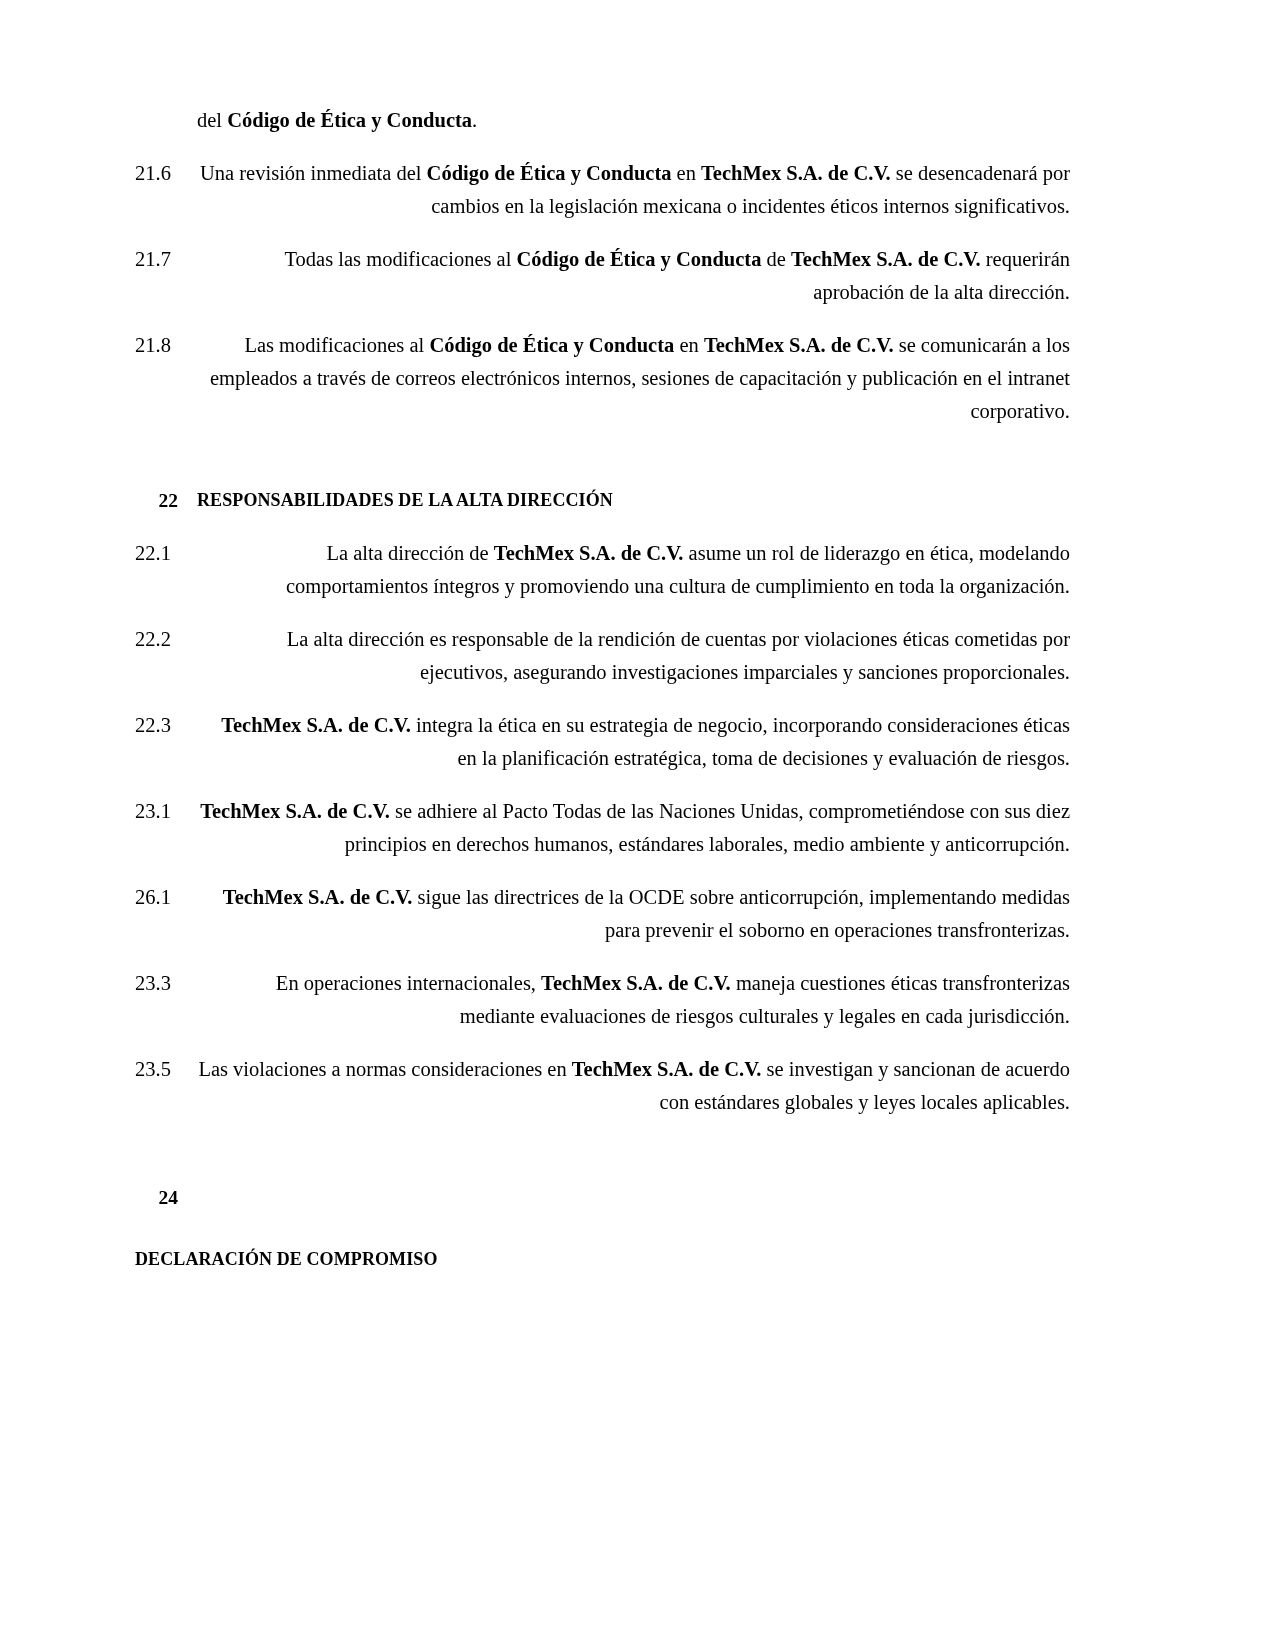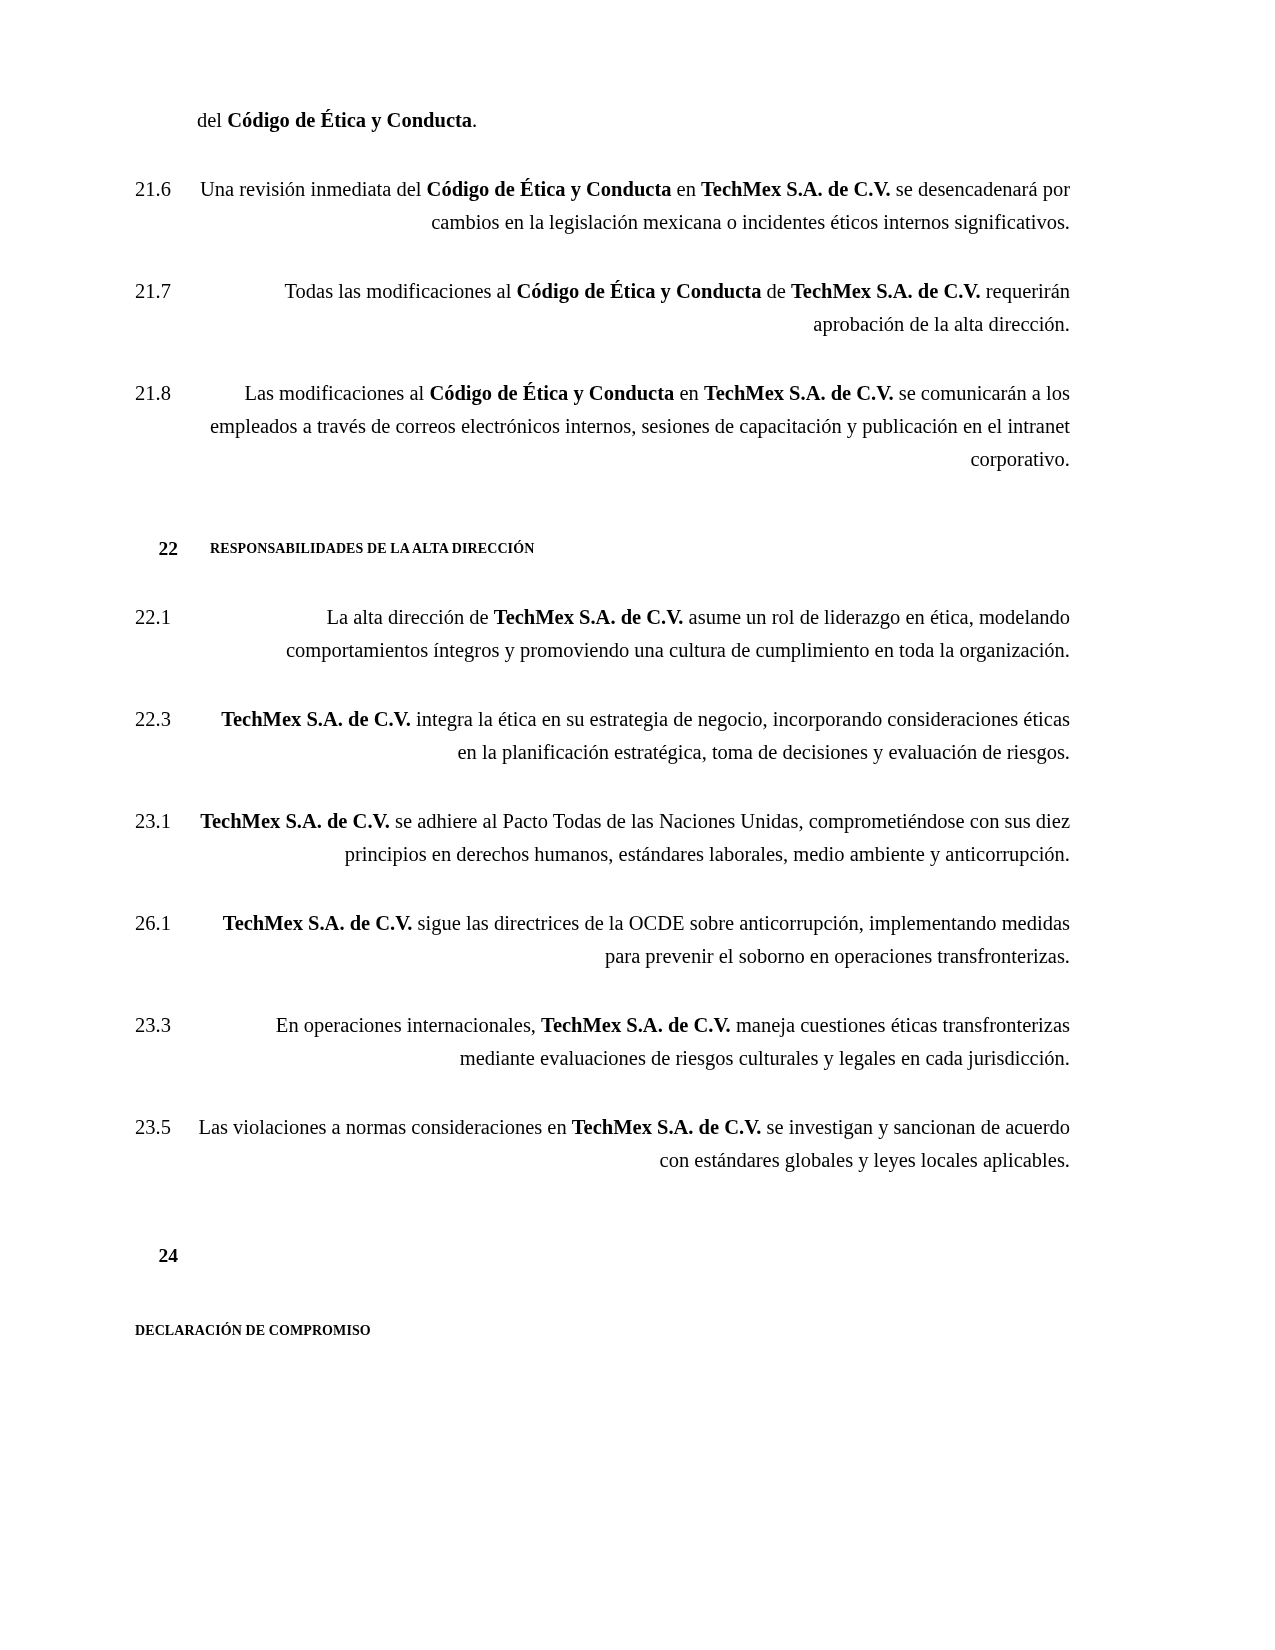--- a/index.html
+++ b/index.html
@@ -28,21 +28,21 @@
     margin: 0 0 0 62px;
     font-size: 20.5px;
     line-height: 33px;
     text-align: left;
   }
 
   
   .clause {
     display: flex;
     align-items: flex-start;
-    margin-top: 36px;
+    margin-top: 20px;
   }
   .clause-num {
     flex: 0 0 62px;
     width: 62px;
     box-sizing: border-box;
     padding-right: 19px;
     text-align: left;
     font-size: 20.5px;
     line-height: 33px;
     white-space: nowrap;
@@ -53,36 +53,35 @@
     line-height: 33px;
     text-align: right;
   }
 
   
   .section-head {
     display: flex;
     align-items: flex-start;
     margin-top: 56px;
     margin-bottom: 6px;
-    gap: 13px;
   }
   .section-num {
     flex: 0 0 62px;
     width: 62px;
     box-sizing: border-box;
     padding-right: 19px;
     text-align: right;
     font-weight: bold;
     font-size: 19.5px;
     line-height: 33px;
   }
   .section-title {
     flex: 1 1 auto;
     font-weight: bold;
-    font-size: 14px;
+    font-size: 18px;
     line-height: 33px;
     letter-spacing: 0.1px;
   }
 
   b { font-weight: bold; }
 </style>
 </head>
 <body>
 
 <div class="page">
@@ -109,20 +108,24 @@
   <div class="section-head">
     <div class="section-num">22</div>
     <div class="section-title">RESPONSABILIDADES DE LA ALTA DIRECCIÓN</div>
   </div>
   <div id="group22">
       <div class="clause">
         <div class="clause-num">22.1</div>
         <div class="clause-body"><span>La alta dirección de </span><b>TechMex S.A. de C.V.</b><span> asume un rol de liderazgo en ética, modelando comportamientos íntegros y promoviendo una cultura de cumplimiento en toda la organización.</span></div>
       </div>
       <div class="clause">
+        <div class="clause-num">22.2</div>
+        <div class="clause-body"><span>La alta dirección es responsable de la rendición de cuentas por violaciones éticas cometidas por ejecutivos, asegurando investigaciones imparciales y sanciones proporcionales.</span></div>
+      </div>
+      <div class="clause">
         <div class="clause-num">22.3</div>
         <div class="clause-body"><b>TechMex S.A. de C.V.</b><span> integra la ética en su estrategia de negocio, incorporando consideraciones éticas en la planificación estratégica, toma de decisiones y evaluación de riesgos.</span></div>
       </div>
     </div>
 
   <div id="group23">
       <div class="clause">
         <div class="clause-num">23.1</div>
         <div class="clause-body"><b>TechMex S.A. de C.V.</b><span> se adhiere al Pacto Todas de las Naciones Unidas, comprometiéndose con sus diez principios en derechos humanos, estándares laborales, medio ambiente y anticorrupción.</span></div>
       </div>

